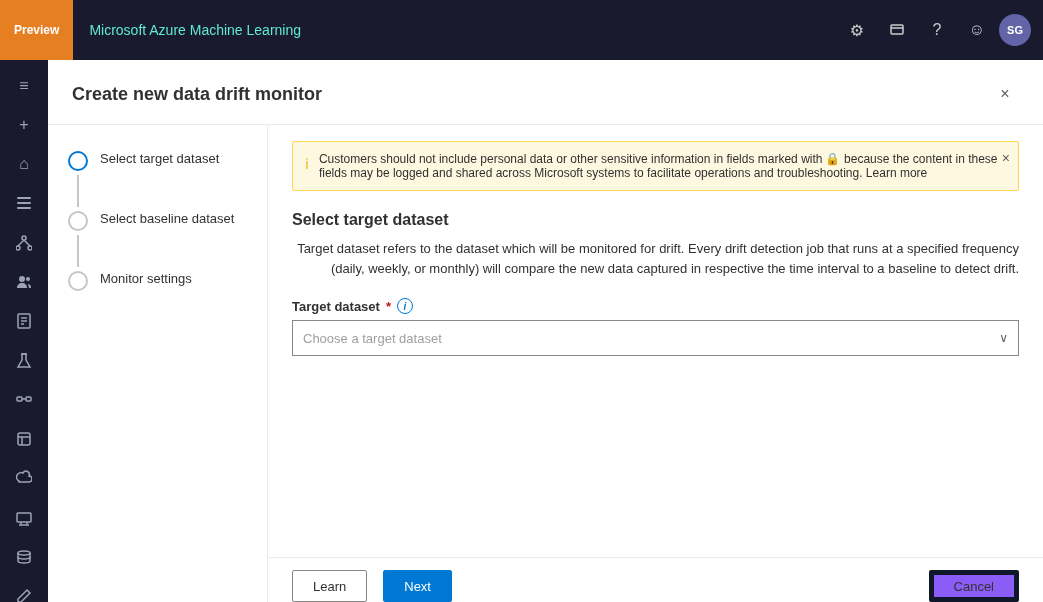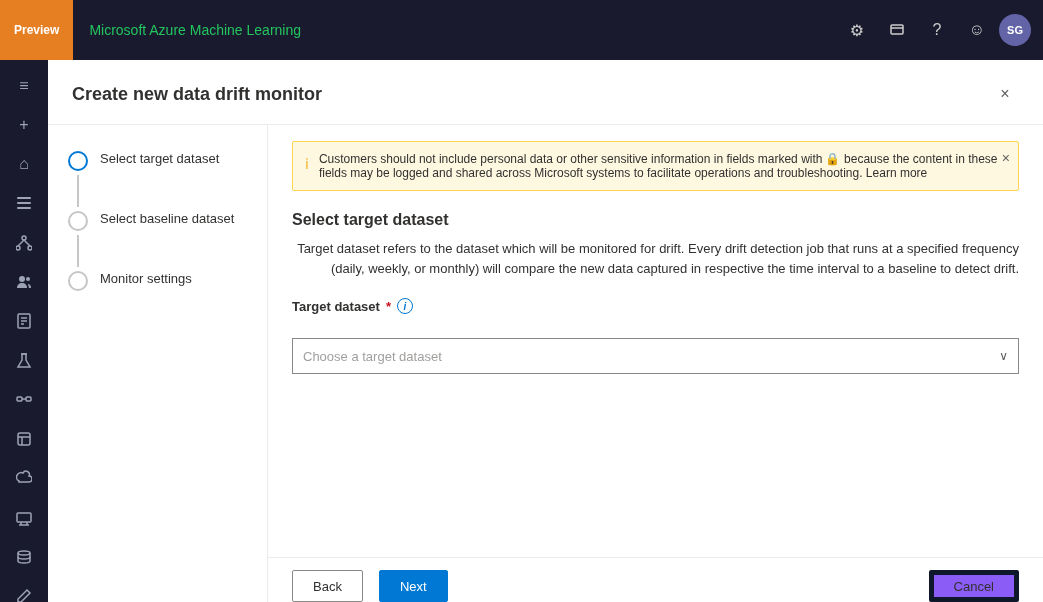--- a/index.html
+++ b/index.html
@@ -8,21 +8,21 @@
     
     .topnav {
       display: flex; align-items: center; height: 60px;
       background: #1a1a2e; color: white;
     }
     .topnav-preview {
       background: #e67e22; color: white; font-size: 12px; font-weight: 600;
       padding: 0 14px; height: 100%; display: flex; align-items: center;
     }
     .topnav-title {
-      flex: 1; padding: 0 16px; font-size: 14px; font-weight: 500; color: #22c55e;
+      flex: 1; padding: 0 16px; font-size: 14px; font-weight: 500; color: #5eead4;
     }
     .topnav-icons {
       display: flex; align-items: center; gap: 4px; padding-right: 12px;
     }
     .topnav-icon {
       width: 36px; height: 36px; display: flex; align-items: center; justify-content: center;
       color: #ccc; font-size: 16px; cursor: pointer; border-radius: 2px;
     }
     .avatar {
       width: 32px; height: 32px; background: #6264a7; border-radius: 50%;
@@ -86,21 +86,21 @@
       position: absolute; right: 8px; top: 8px; cursor: pointer; color: #605e5c; font-size: 14px;
     }
 
     
     .section-content { padding: 20px 24px; flex: 1; overflow-y: auto; }
     .section-title { font-size: 16px; font-weight: 600; color: #323130; margin-bottom: 10px; }
     .section-desc { font-size: 13px; color: #323130; line-height: 1.5; margin-bottom: 20px; text-align: right; }
 
     
     .field-label {
-      font-size: 13px; font-weight: 600; color: #323130; margin-bottom: 24px;
+      font-size: 13px; font-weight: 600; color: #323130; margin-bottom: 6px;
       display: flex; align-items: center; gap: 6px;
     }
     .required { color: #c50f1f; }
     .info-icon {
       width: 16px; height: 16px; border-radius: 50%; border: 1px solid #0078d4;
       color: #0078d4; font-size: 10px; display: inline-flex; align-items: center; justify-content: center;
       cursor: pointer; font-style: italic; font-weight: 700;
     }
     .dropdown {
       width: 100%; height: 36px; border: 1px solid #8a8886; background: white;
@@ -287,20 +287,20 @@
               <span class="info-icon">i</span>
             </div>
             <div class="dropdown">
               <span>Choose a target dataset</span>
               <span class="dropdown-arrow">∨</span>
             </div>
           </div>
         </div>
 
         <div class="dialog-footer">
-          <button class="btn btn-outline">Back</button>
+          <button class="btn btn-outline">Learn</button>
           <button class="btn btn-primary">Next</button>
           <button class="btn btn-cancel">Cancel</button>
         </div>
       </div>
     </div>
   </div>
 </div>
 
 </body></html>

